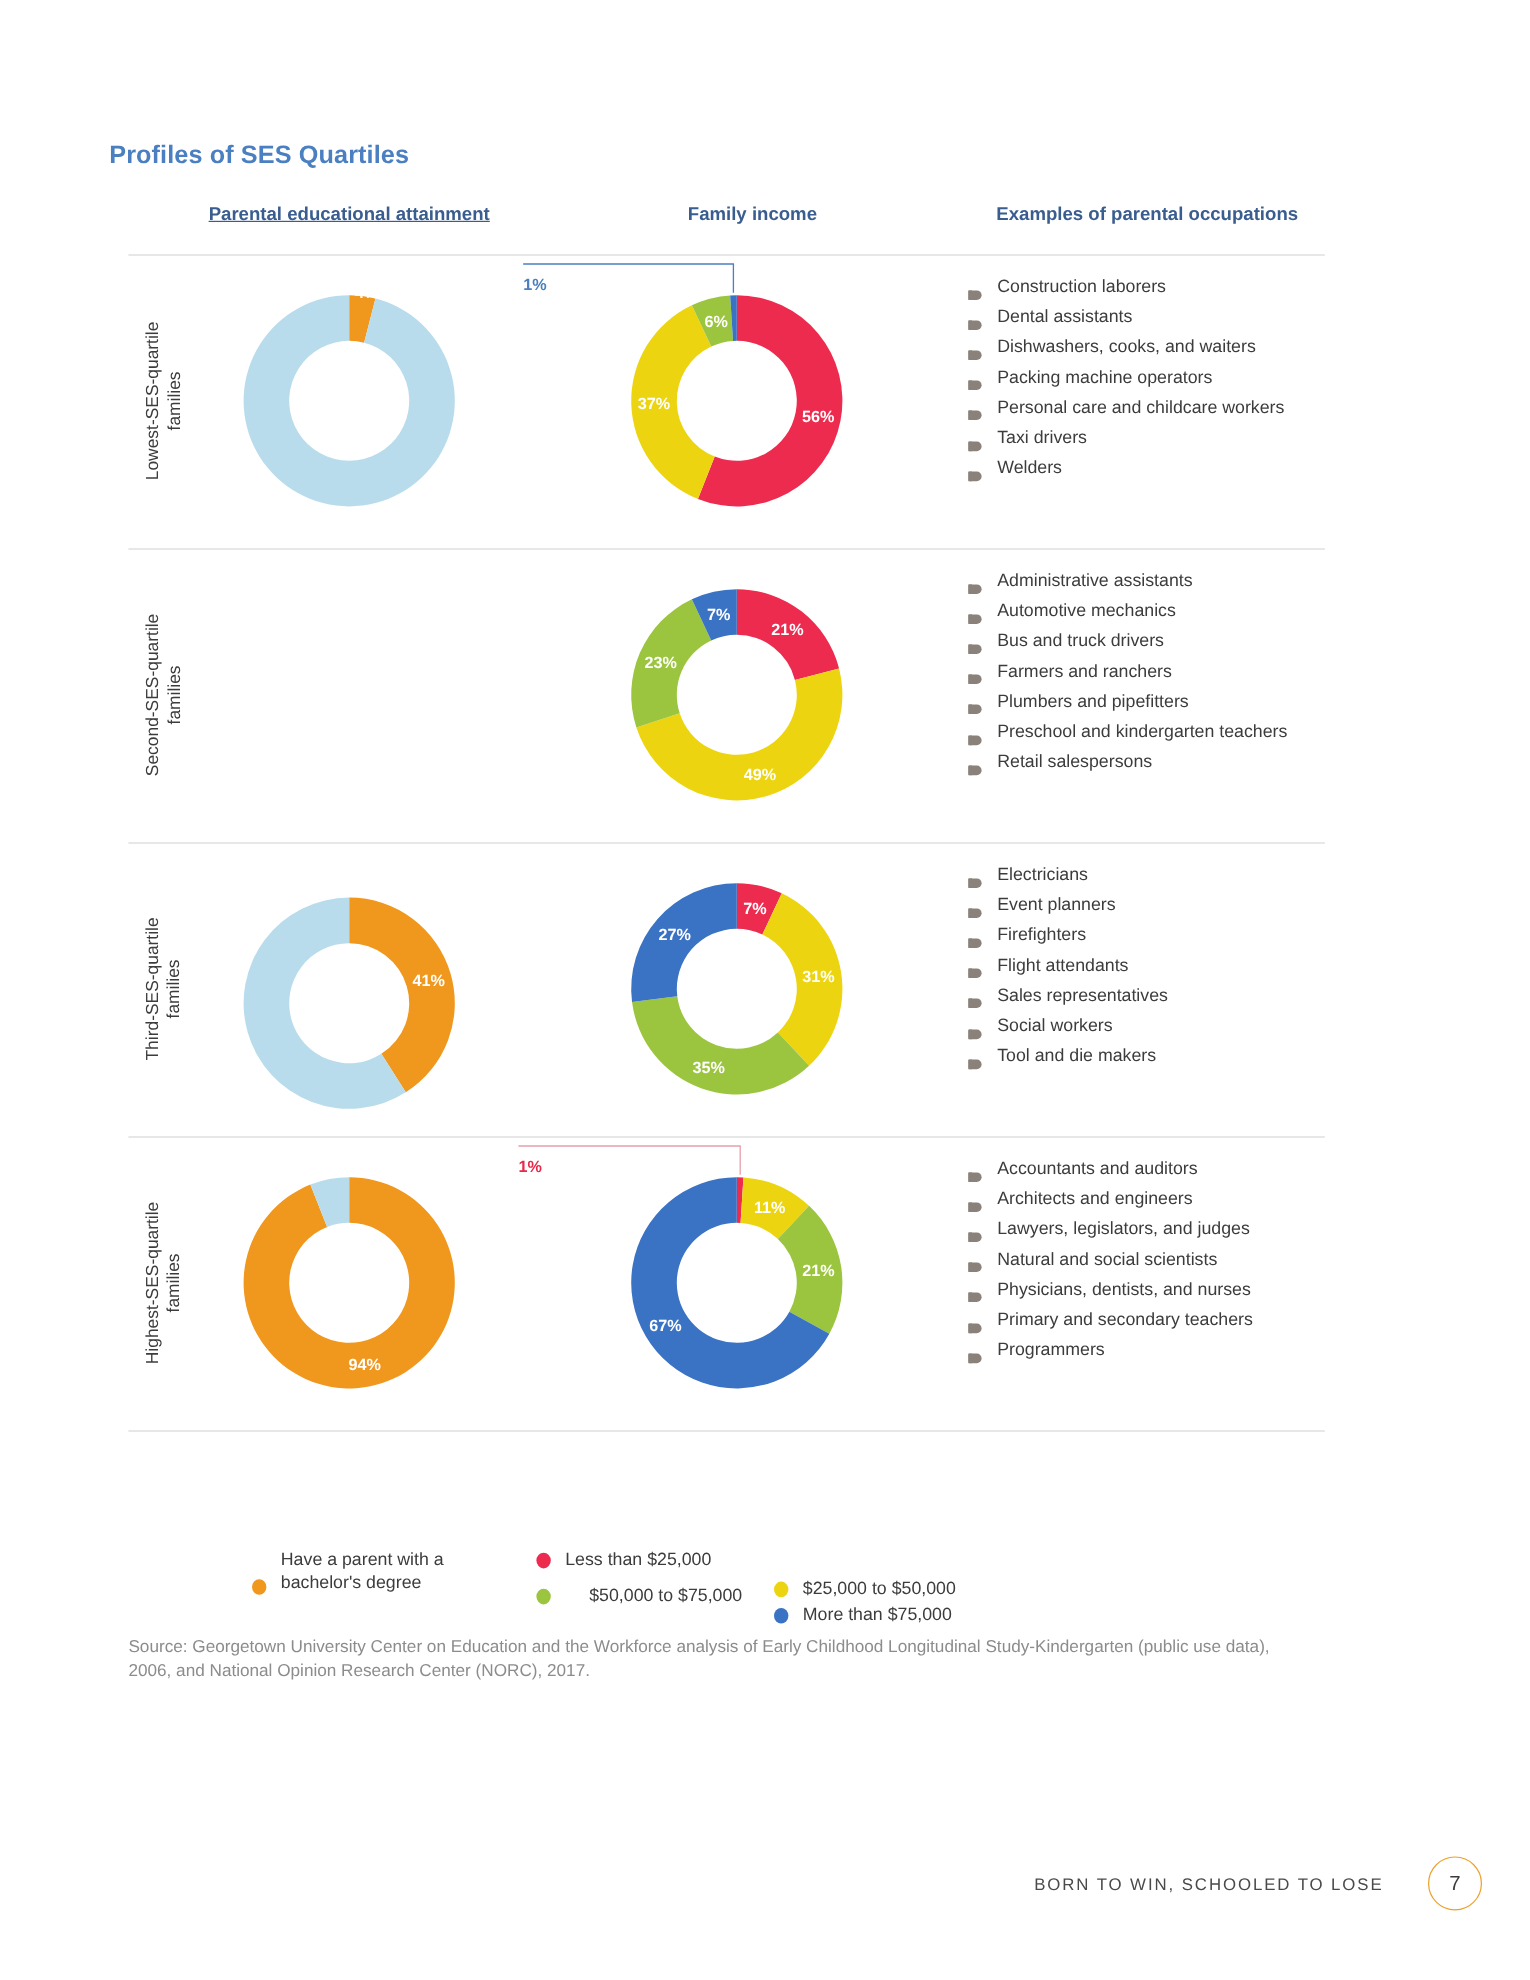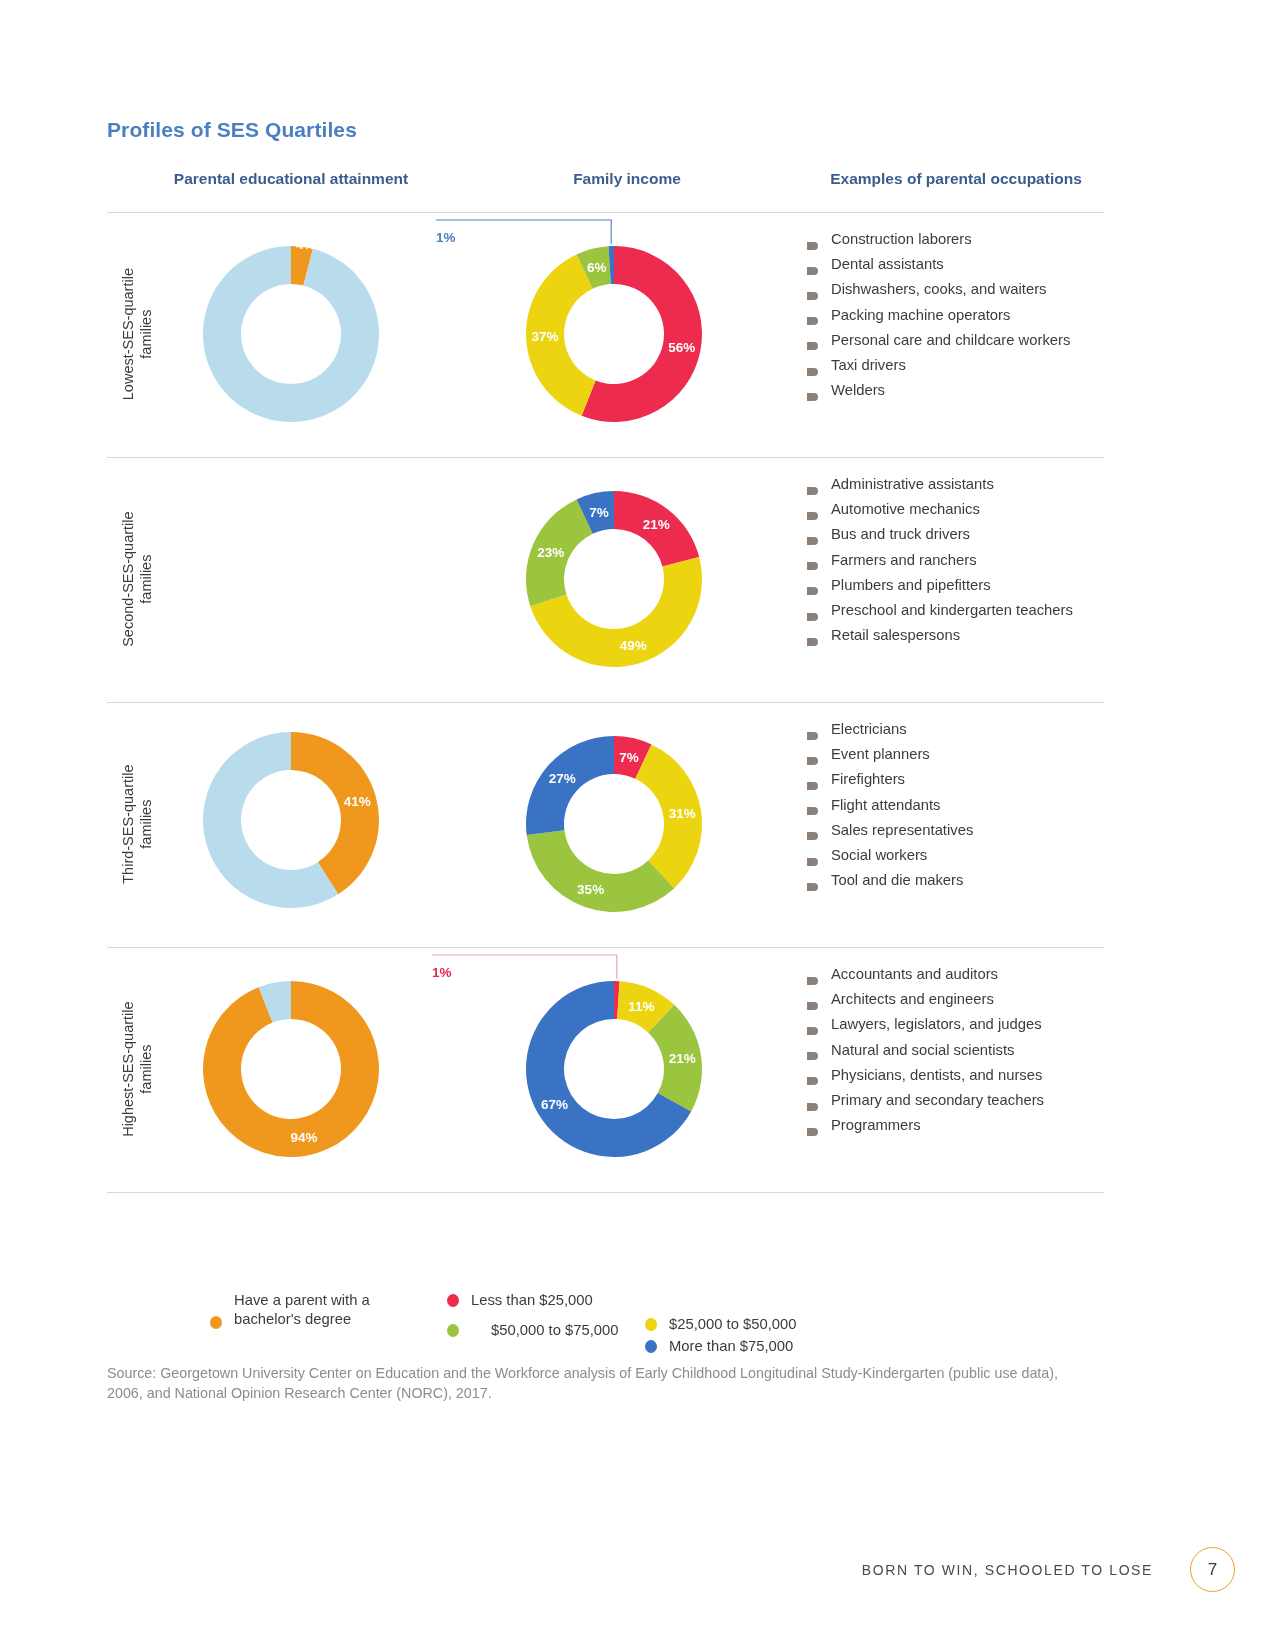--- a/index.html
+++ b/index.html
@@ -18,38 +18,38 @@
   .page {
     position: absolute;
     left: 0; top: 0;
     width: 1275px;
     height: 1650px;
   }
 
   
   .fig-title {
     position: absolute;
-    left: 107px;
+    left: 91px;
     top: 118px;
     font-size: 21px;
     font-weight: bold;
     color: #4a7fc1;
     letter-spacing: 0.1px;
   }
 
   
   .col-header {
     position: absolute;
     top: 170px;
     font-size: 15.5px;
     font-weight: bold;
     color: #3a5d8f;
     text-align: center;
   }
-  .col-header.c1 { left: 160px; width: 262px; }
+  .col-header.c1 { left: 160px; width: 262px; text-decoration: underline; }
   .col-header.c2 { left: 496px; width: 262px; }
   .col-header.c3 { left: 806px; width: 300px; }
 
   
   .rule {
     position: absolute;
     left: 107px;
     width: 997px;
     height: 1px;
     background: #d8d8d8;
@@ -322,21 +322,21 @@
           <div class="occ-item">
             <span class="occ-bullet"></span>
             <span class="occ-text">Retail salespersons</span>
           </div>
         </div>
       </div>
       <div class="row-block" style="top: 702px; height: 245px;">
         <div class="row-label">
           <span>Third-SES-quartile<br>families</span>
         </div>
-        <div class="donut-wrap edu" style="top: 18px;">
+        <div class="donut-wrap edu" style="top: 34px;">
           <svg width="200" height="200" viewBox="0 0 200 200" overflow="visible">
             <path d="M 100 12 A 88 88 0 0 1 147.1527579581517 174.30085744417732 L 126.79133974894984 142.21639627510075 A 50 50 0 0 0 100 50 Z" fill="#f0971e"></path>
             <path d="M 147.1527579581517 174.30085744417732 A 88 88 0 1 1 99.99999999999999 12 L 99.99999999999999 50 A 50 50 0 1 0 126.79133974894984 142.21639627510075 Z" fill="#b9dcec"></path>
             <text x="166.26026431170908" y="85.74961368329318" class="slice-label" text-anchor="middle">41%</text>
           </svg>
         </div>
         <div class="donut-wrap inc" style="top: 22px;">
           <svg width="200" height="200" viewBox="0 0 200 200" overflow="visible">
             <path d="M 100 12 A 88 88 0 0 1 137.4685776577264 20.37521938299028 L 121.28896457825364 54.758647376699024 A 50 50 0 0 0 100 50 Z" fill="#ed2b4f"></path>
             <path d="M 137.4685776577264 20.37521938299028 A 88 88 0 0 1 160.24014532172458 164.14923921308423 L 134.22735529643444 136.44843137107057 A 50 50 0 0 0 121.28896457825364 54.758647376699024 Z" fill="#ecd510"></path>

